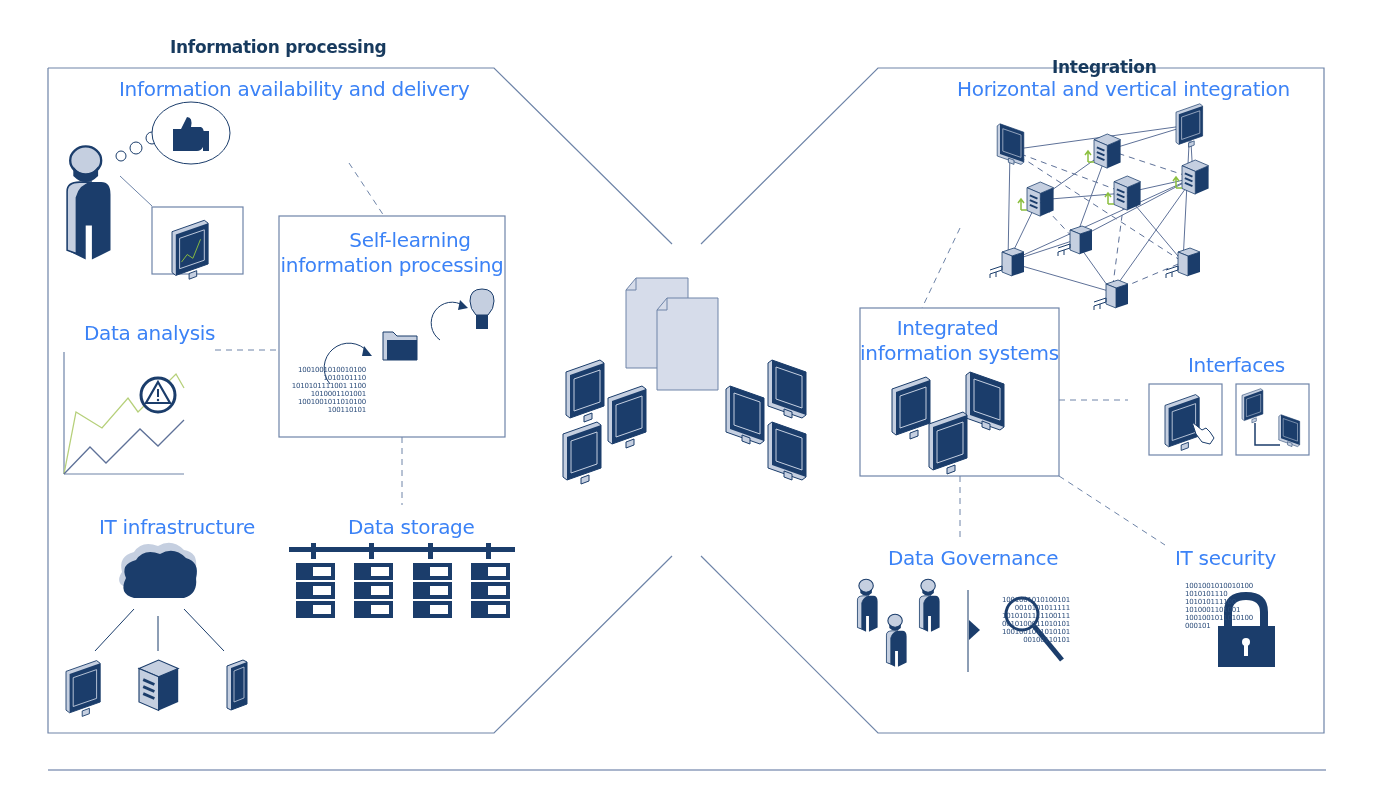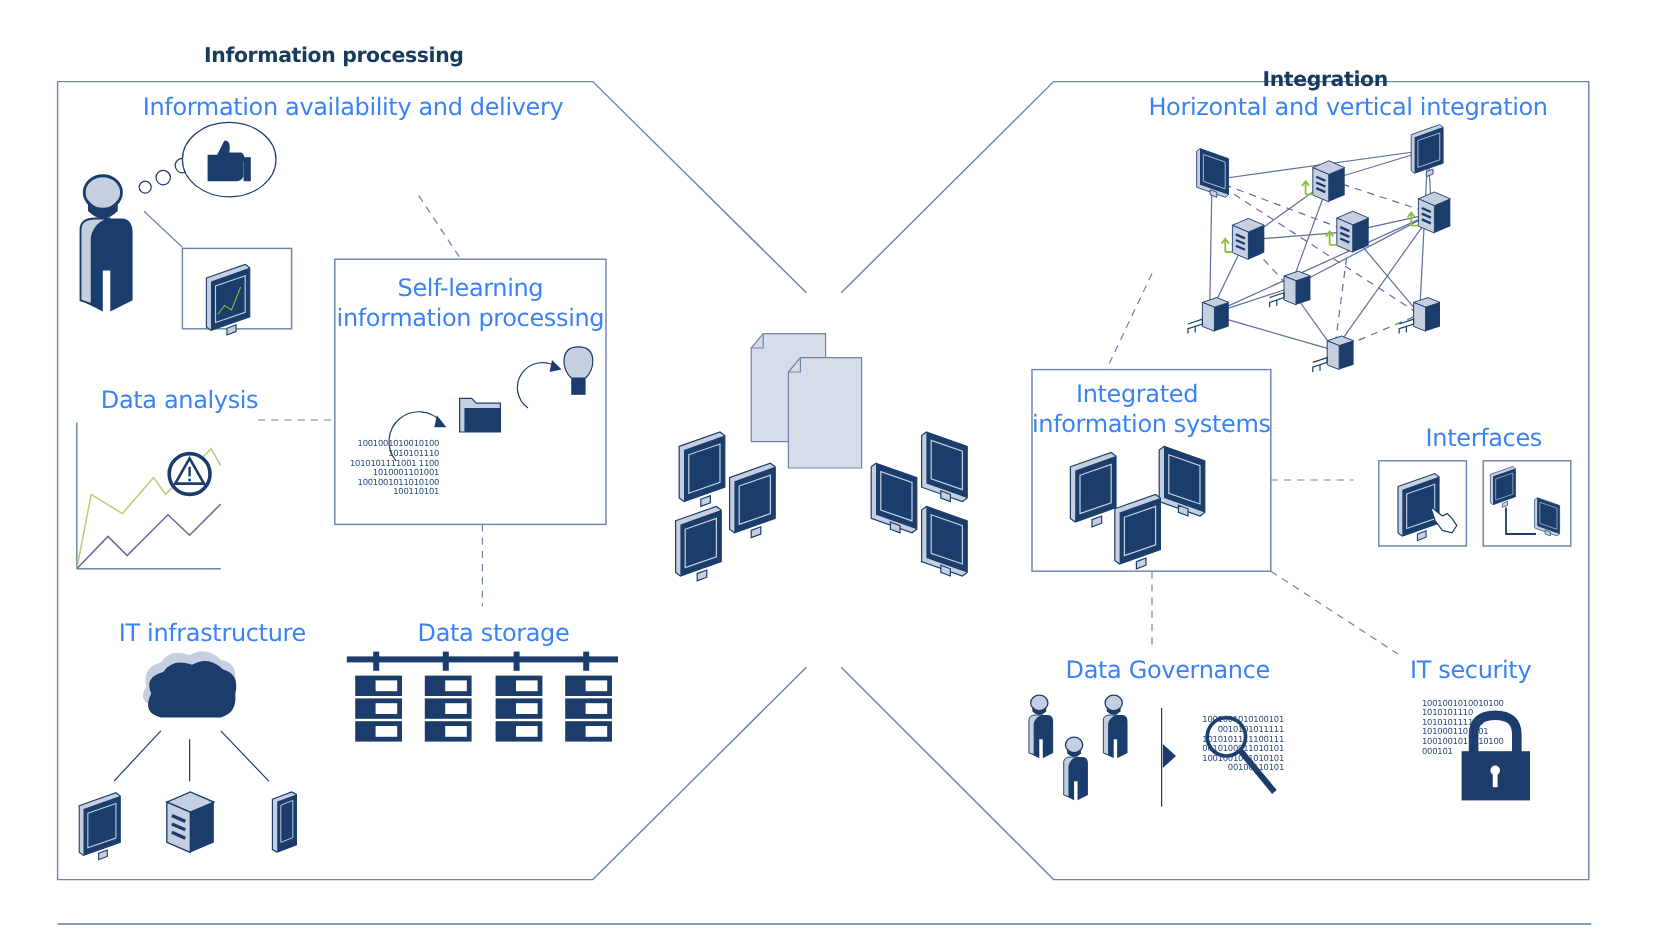--- a/index.html
+++ b/index.html
@@ -288,21 +288,21 @@
     <rect x="1218" y="626" width="57" height="41" fill="#1b3d6b"></rect>
     <circle cx="1246" cy="642" r="4" fill="#fff"></circle>
     <rect x="1244" y="644" width="4" height="12" fill="#fff"></rect>
   </g>
 </svg>
 
 <div class="t hdr" style="left:170px;top:37px;">Information processing</div>
 <div class="t hdr" style="left:1052px;top:37px;margin-top:20px;">Integration</div>
 
 <div class="t lbl" style="left:119px;top:77px;">Information availability and delivery</div>
-<div class="t lbl center" style="left:279px;top:228px;width:226px;">Self-learning</div>
+<div class="t lbl center" style="left:297px;top:228px;width:226px;">Self-learning</div>
 <div class="t lbl center" style="left:279px;top:253px;width:226px;">information processing</div>
 <div class="t lbl" style="left:84px;top:321px;">Data analysis</div>
 <div class="t lbl" style="left:99px;top:515px;text-align:center;">IT infrastructure</div>
 <div class="t lbl" style="left:348px;top:515px;text-align:right;">Data storage</div>
 <div class="bin" style="left:282px;top:366px;width:84px;">1001001010010100
 1010101110
 1010101111001 1100
 1010001101001
 1001001011010100
 100110101</div>

